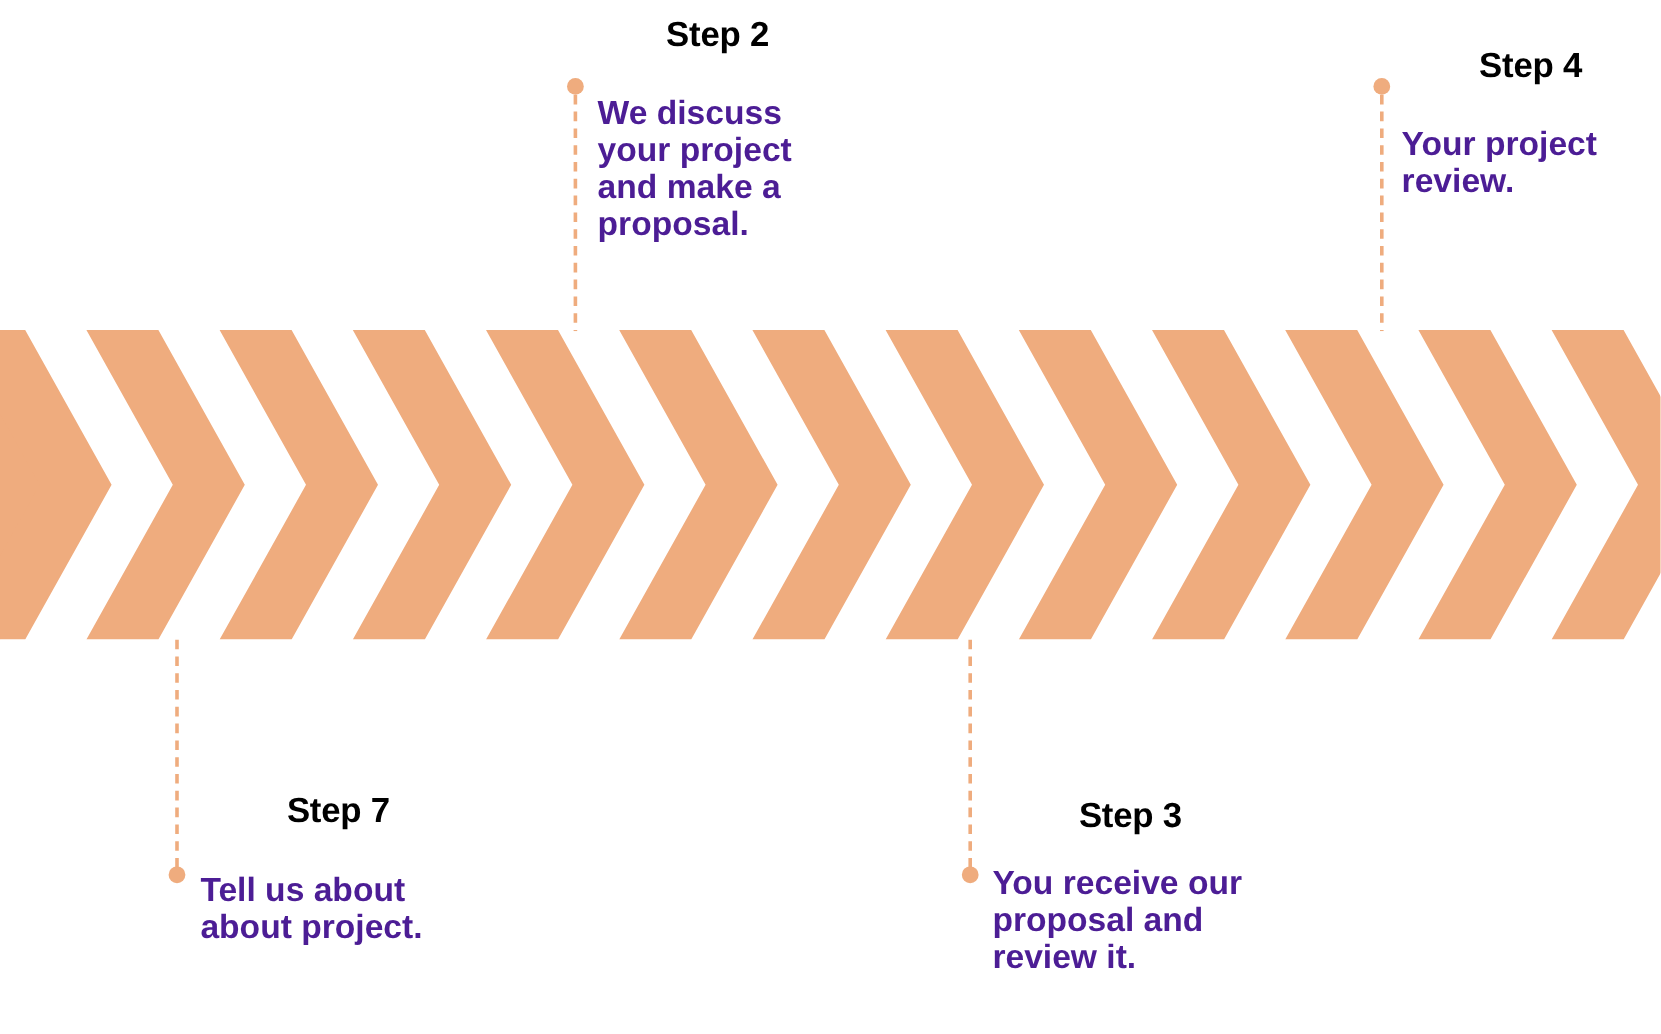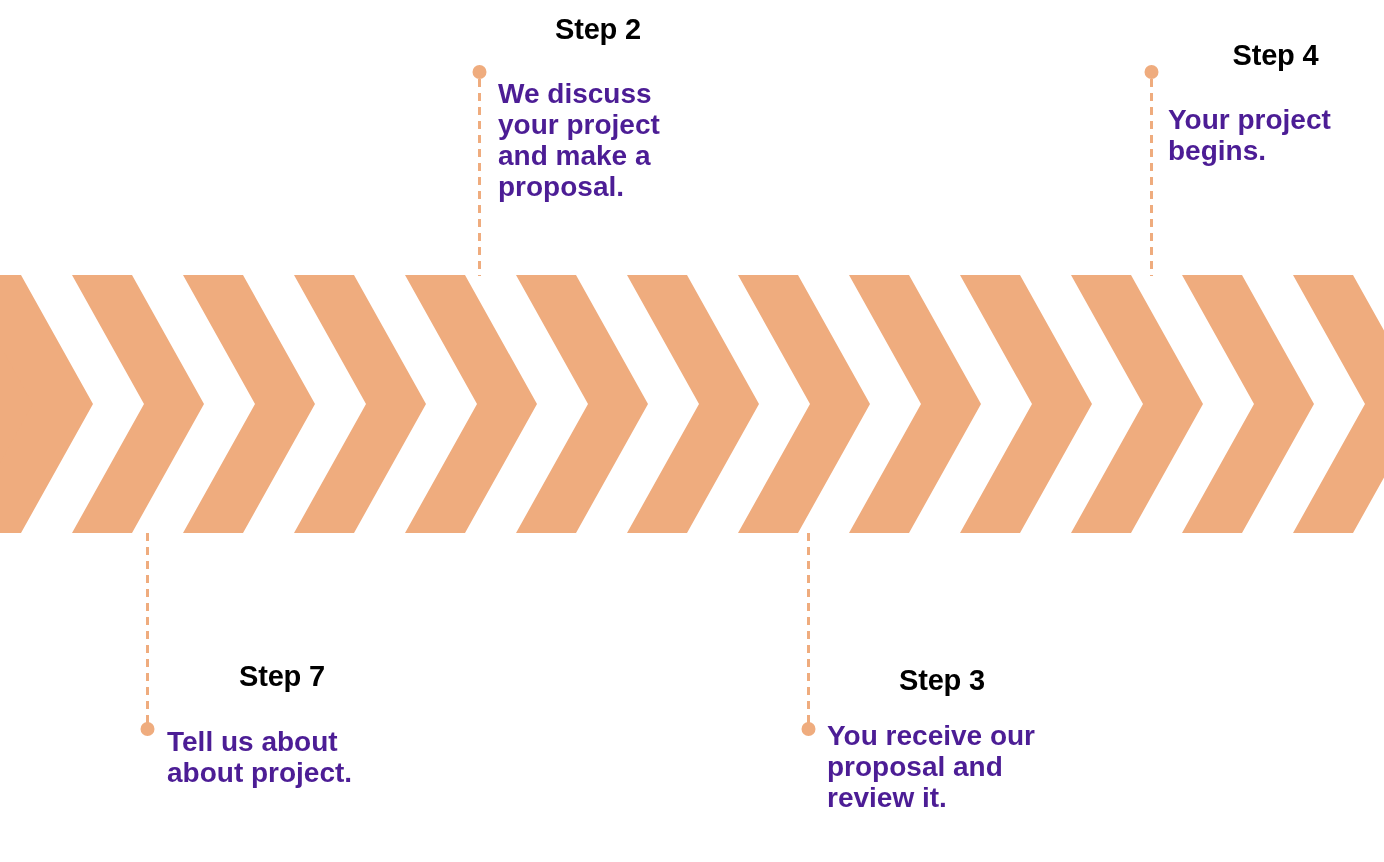--- a/index.html
+++ b/index.html
@@ -139,16 +139,16 @@
     <div class="step-desc">We discuss your project and make a proposal.</div>
   </div>
 
   <div class="step-callout" id="callout-step-3">
     <div class="step-title">Step 3</div>
     <div class="step-desc">You receive our proposal and review it.</div>
   </div>
 
   <div class="step-callout" id="callout-step-4">
     <div class="step-title">Step 4</div>
-    <div class="step-desc">Your project begins.</div>
+    <div class="step-desc">Your project review.</div>
   </div>
 
 </div>
 
 </body></html>

